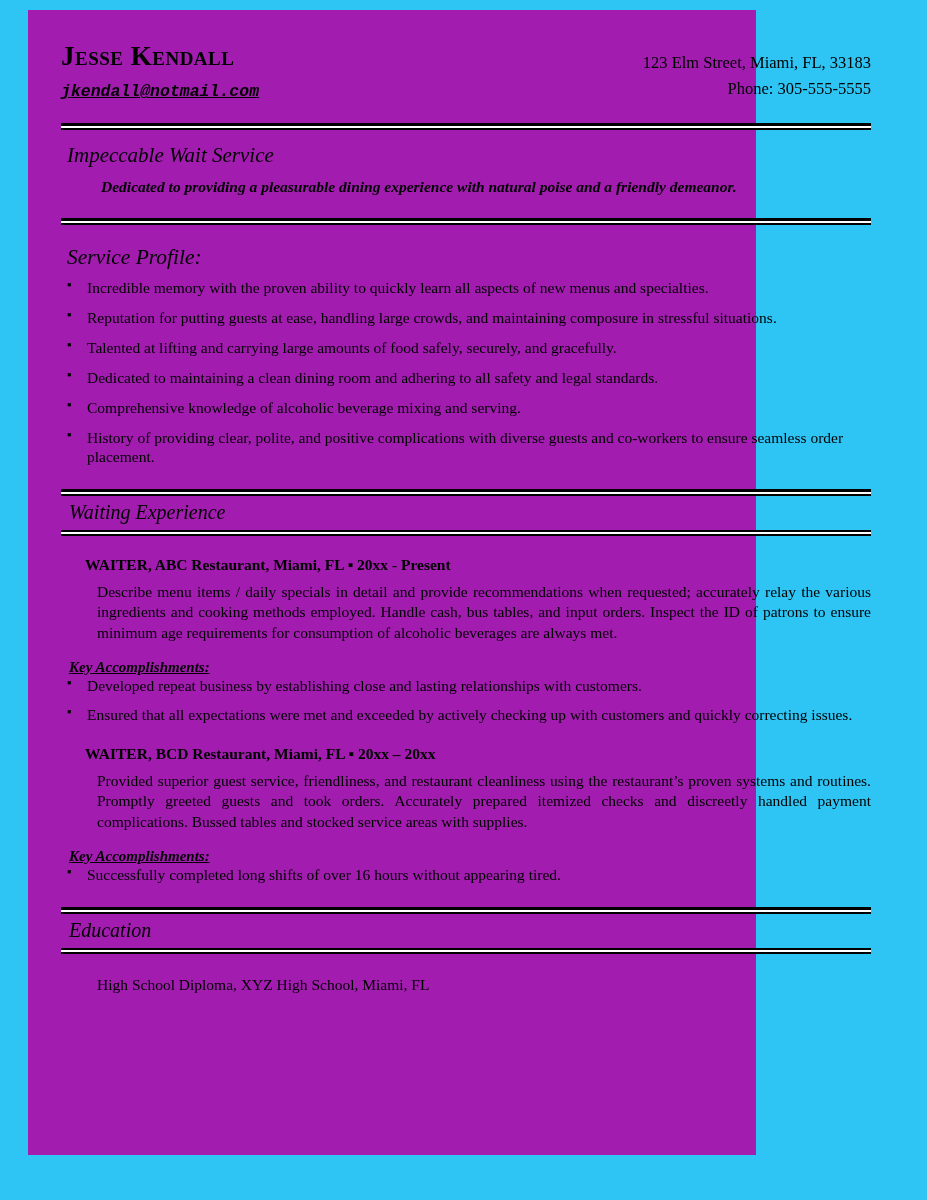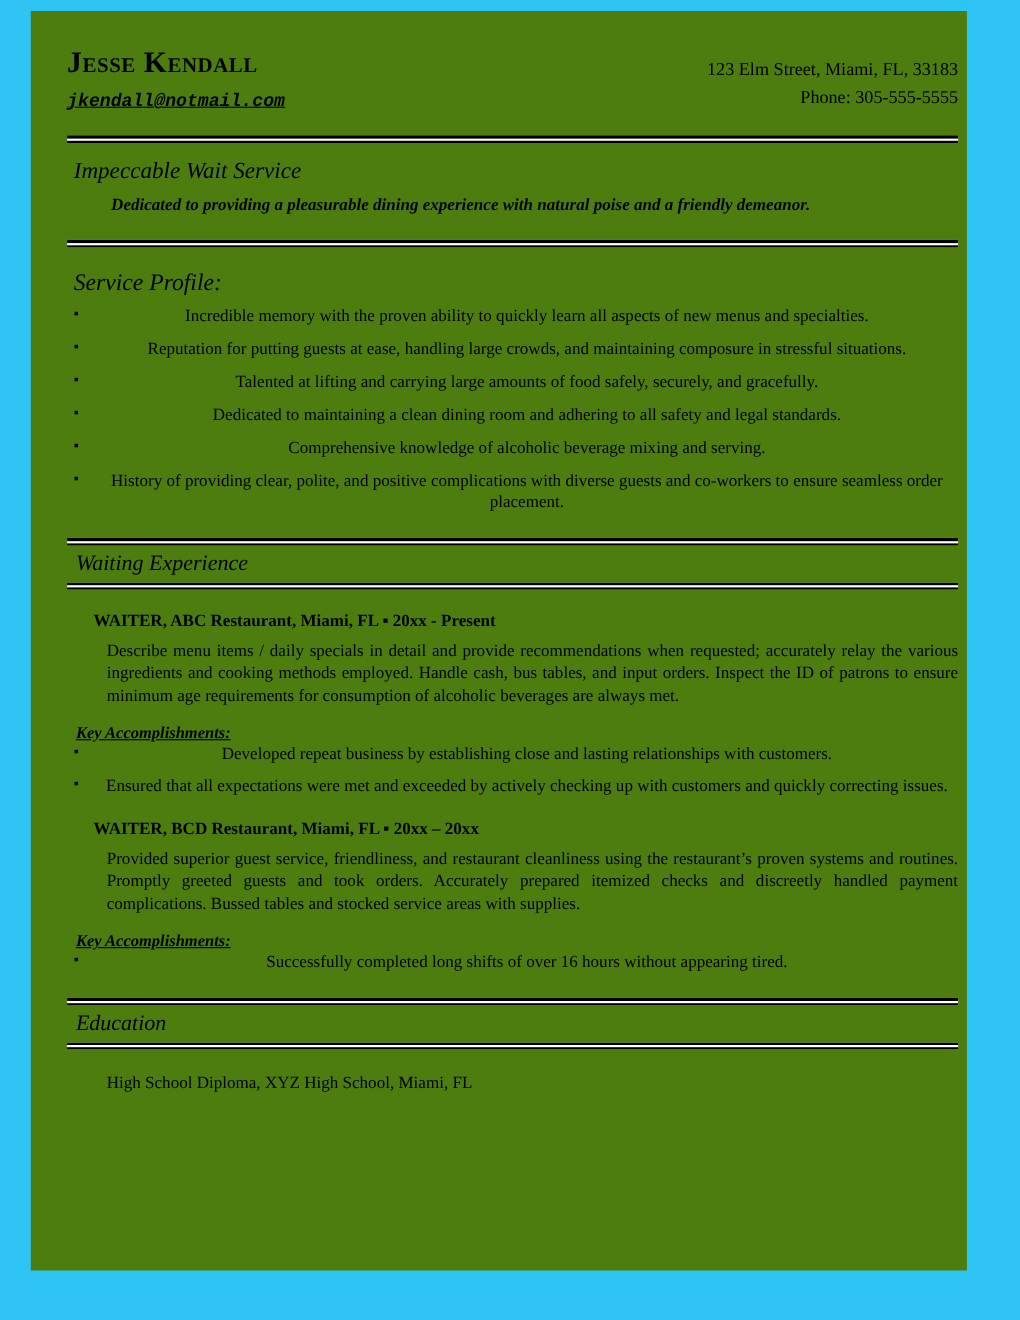--- a/index.html
+++ b/index.html
@@ -12,23 +12,23 @@
     background: #2ec5f5;
     font-family: "Liberation Serif", "DejaVu Serif", serif;
     overflow: hidden;
   }
 
   
   #page-sheet {
     position: absolute;
     left: 28px;
     top: 10px;
-    width: 851px;
+    width: 728px;
     height: 1145px;
-    background: #4d7c0f;
+    background: #a21caf;
     box-sizing: border-box;
   }
   #doc {
     position: absolute;
     left: 33px;
     top: 30px;
     width: 810px;
   }
 
   
@@ -117,21 +117,20 @@
     font-style: italic;
     padding: 5px 0 6px 8px;
     color: #000;
   }
 
   
   ul.bullets {
     list-style: none;
     margin: 0;
     padding: 0;
-    text-align: center;
   }
   ul.bullets > li {
     position: relative;
     padding-left: 26px;
     margin: 0 0 10px 0;
     font-size: 15.5px;
     line-height: 1.28;
     color: #000;
   }
   ul.bullets > li:last-child { margin-bottom: 0; }

